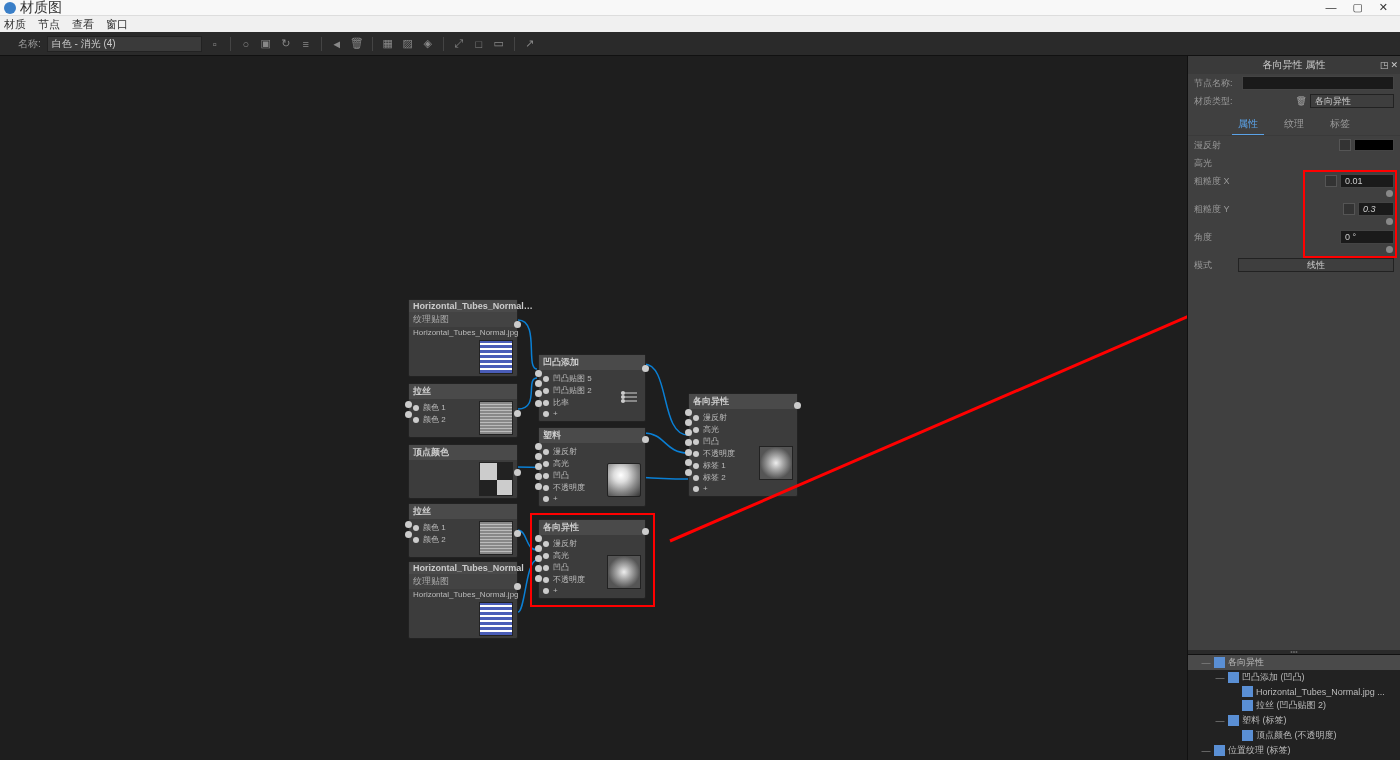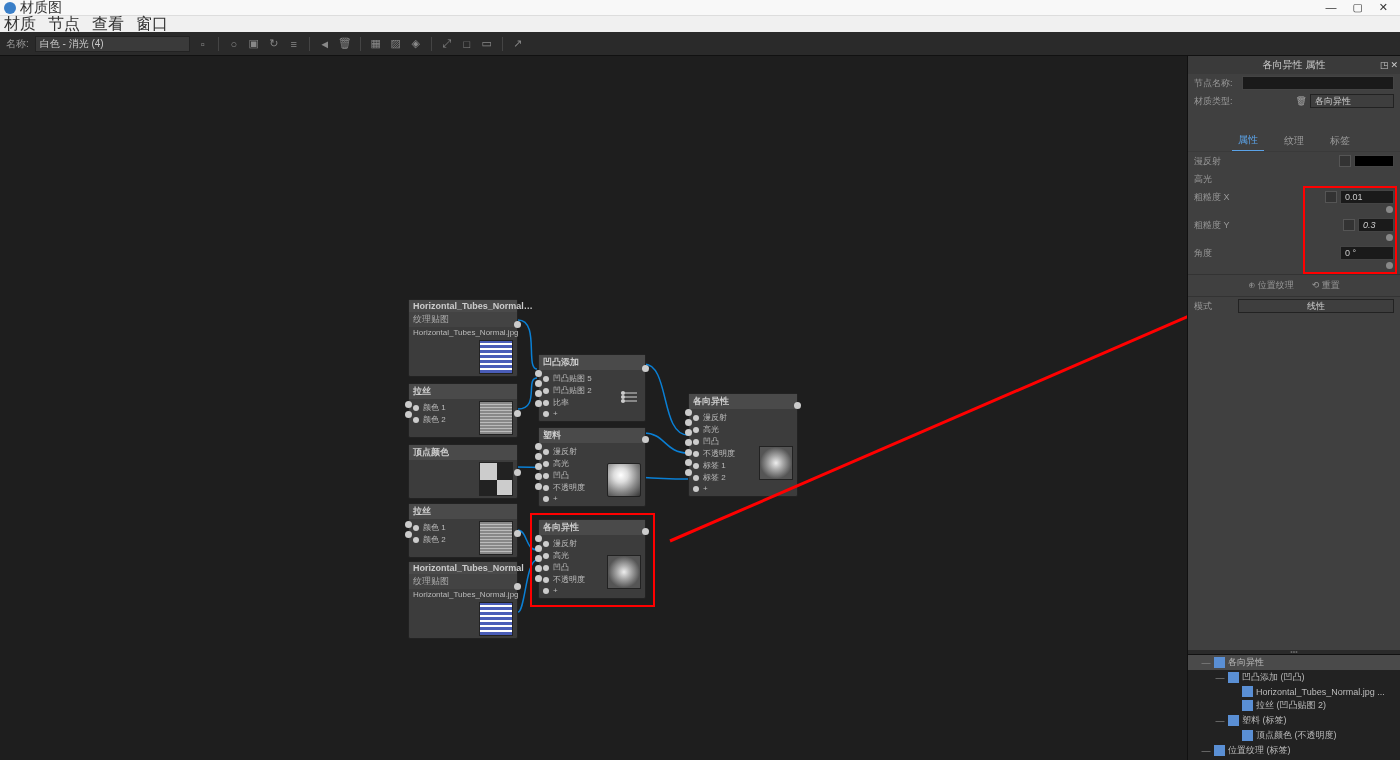--- a/index.html
+++ b/index.html
@@ -4,23 +4,23 @@
 <style>
 * { margin: 0; padding: 0; box-sizing: border-box; font-family: 'Microsoft YaHei', Arial, sans-serif; }
 body { background: #1a1a1a; color: #aaa; font-size: 10px; overflow: hidden; width: 1400px; height: 760px; }
 .window { width: 1400px; height: 760px; position: relative; background: #f0f0f0; }
 .titlebar { height: 16px; background: #f8f8f8; display: flex; align-items: center; padding: 0 4px; border-bottom: 1px solid #ddd; }
 .titlebar-icon { width: 12px; height: 12px; background: #3a7fc8; border-radius: 50%; margin-right: 4px; }
 .titlebar-text { color: #333; font-size: 14px; flex: 1; }
 .win-controls { display: flex; gap: 16px; padding-right: 8px; }
 .win-ctl { cursor: pointer; font-size: 11px; color: #333; }
 .menubar { height: 16px; background: #f0f0f0; display: flex; align-items: center; padding: 0 4px; gap: 12px; }
-.menubar span { color: #333; font-size: 16px; cursor: pointer; font-family: Liberation Mono, monospace; }
+.menubar span { color: #333; font-size: 11px; cursor: pointer; font-family: Liberation Mono, monospace; }
 .app-body { position: absolute; top: 32px; left: 0; right: 0; bottom: 0; background: #1a1a1a; }
-.toolbar { height: 24px; background: #2a2a2a; border-bottom: 1px solid #111; display: flex; align-items: center; padding: 0 6px; gap: 6px; }
+.toolbar { height: 24px; background: #2a2a2a; border-bottom: 1px solid #111; display: flex; align-items: center; padding: 0 18px; gap: 6px; }
 .toolbar-label { font-size: 10px; color: #999; }
 .name-input { width: 155px; height: 16px; background: #3a3a3a; border: 1px solid #222; color: #ccc; font-size: 10px; padding: 0 4px; }
 .tool-ico { width: 14px; height: 14px; display: inline-flex; align-items: center; justify-content: center; cursor: pointer; color: #888; font-size: 11px; }
 .tool-sep { width: 1px; height: 14px; background: #444; margin: 0 2px; }
 .canvas { position: absolute; top: 24px; left: 0; right: 213px; bottom: 0; background: #1e1e1e; overflow: hidden; }
 .side-panel { position: absolute; top: 24px; right: 0; width: 213px; bottom: 0; background: #404040; border-left: 1px solid #111; display: flex; flex-direction: column; }
 
 .node { position: absolute; background: #3c3c3c; border: 1px solid #222; border-radius: 2px; color: #bbb; }
 .node-header { background: #4a4a4a; padding: 1px 4px; font-size: 9px; font-weight: bold; color: #ccc; }
 .node-subheader { padding: 1px 4px; font-size: 9px; color: #aaa; background: #434343; }
@@ -50,21 +50,21 @@
 .prop-row { display: flex; align-items: center; padding: 2px 6px; min-height: 18px; }
 .prop-label { width: 44px; font-size: 9px; color: #999; }
 .prop-field { flex: 1; display: flex; align-items: center; gap: 3px; justify-content: flex-end; }
 .prop-input { height: 14px; background: #1a1a1a; border: 1px solid #444; color: #ccc; font-size: 9px; padding: 0 4px; }
 .prop-dropdown { height: 14px; background: #3e3e3e; border: 1px solid #222; color: #ccc; font-size: 9px; padding: 0 4px; flex: 1; display: flex; align-items: center; }
 .swatch { width: 12px; height: 12px; border: 1px solid #555; background: #333; cursor: pointer; }
 .black-swatch { width: 40px; height: 12px; background: #000; border: 1px solid #444; }
 .slider-track { height: 4px; position: relative; margin: 2px 6px 4px 52px; }
 .slider-dot { position: absolute; width: 7px; height: 7px; background: #888; border-radius: 50%; top: -2px; }
 
-.tabs { display: flex; border-bottom: 1px solid #3a3a3a; padding: 0 4px; margin-top: 20px; justify-content: center; gap: 14px; align-items: flex-end; }
+.tabs { display: flex; border-bottom: 1px solid #3a3a3a; padding: 0 4px; margin-top: 4px; justify-content: center; gap: 14px; }
 .tab { padding: 3px 6px; font-size: 10px; color: #999; cursor: pointer; }
 .tab.active { color: #5ba3e8; border-bottom: 1px solid #5ba3e8; }
 
 .tex-row { display: flex; justify-content: center; gap: 18px; padding: 4px 0; font-size: 9px; color: #999; border-top: 1px solid #333; border-bottom: 1px solid #333; margin-top: 6px; }
 
 .tree-panel { height: 106px; background: #222; border-top: 1px solid #111; overflow: auto; }
 .grip { height: 4px; background: #2a2a2a; text-align: center; color: #666; font-size: 7px; line-height: 4px; }
 .tree-row { display: flex; align-items: center; padding: 1px 4px; font-size: 9px; color: #bbb; gap: 3px; }
 .tree-row.selected { background: #4a4a4a; }
 .tree-toggle { width: 10px; text-align: center; cursor: pointer; color: #888; }
@@ -433,24 +433,20 @@
             <div class="prop-field">
                 <input class="prop-input" style="width: 54px;" value="0 °">
               </div>
           </div>
           <div class="slider-track">
               <div class="slider-dot" style="left:95%;"></div>
             </div>
           <div class="red-box" style="left:115px; top:-2px; width:94px; height:88px;"></div>
         </div>
 
-        <div class="tex-row">
-          <span>⊕ <span>位置纹理</span></span>
-          <span>⟲ <span>重置</span></span>
-        </div>
 
         <div class="prop-row">
           <span class="prop-label">模式</span>
           <div class="prop-field">
               <div class="prop-dropdown">
                 <span style="margin:8px auto;">线性</span>
               </div>
             </div>
         </div>
 

